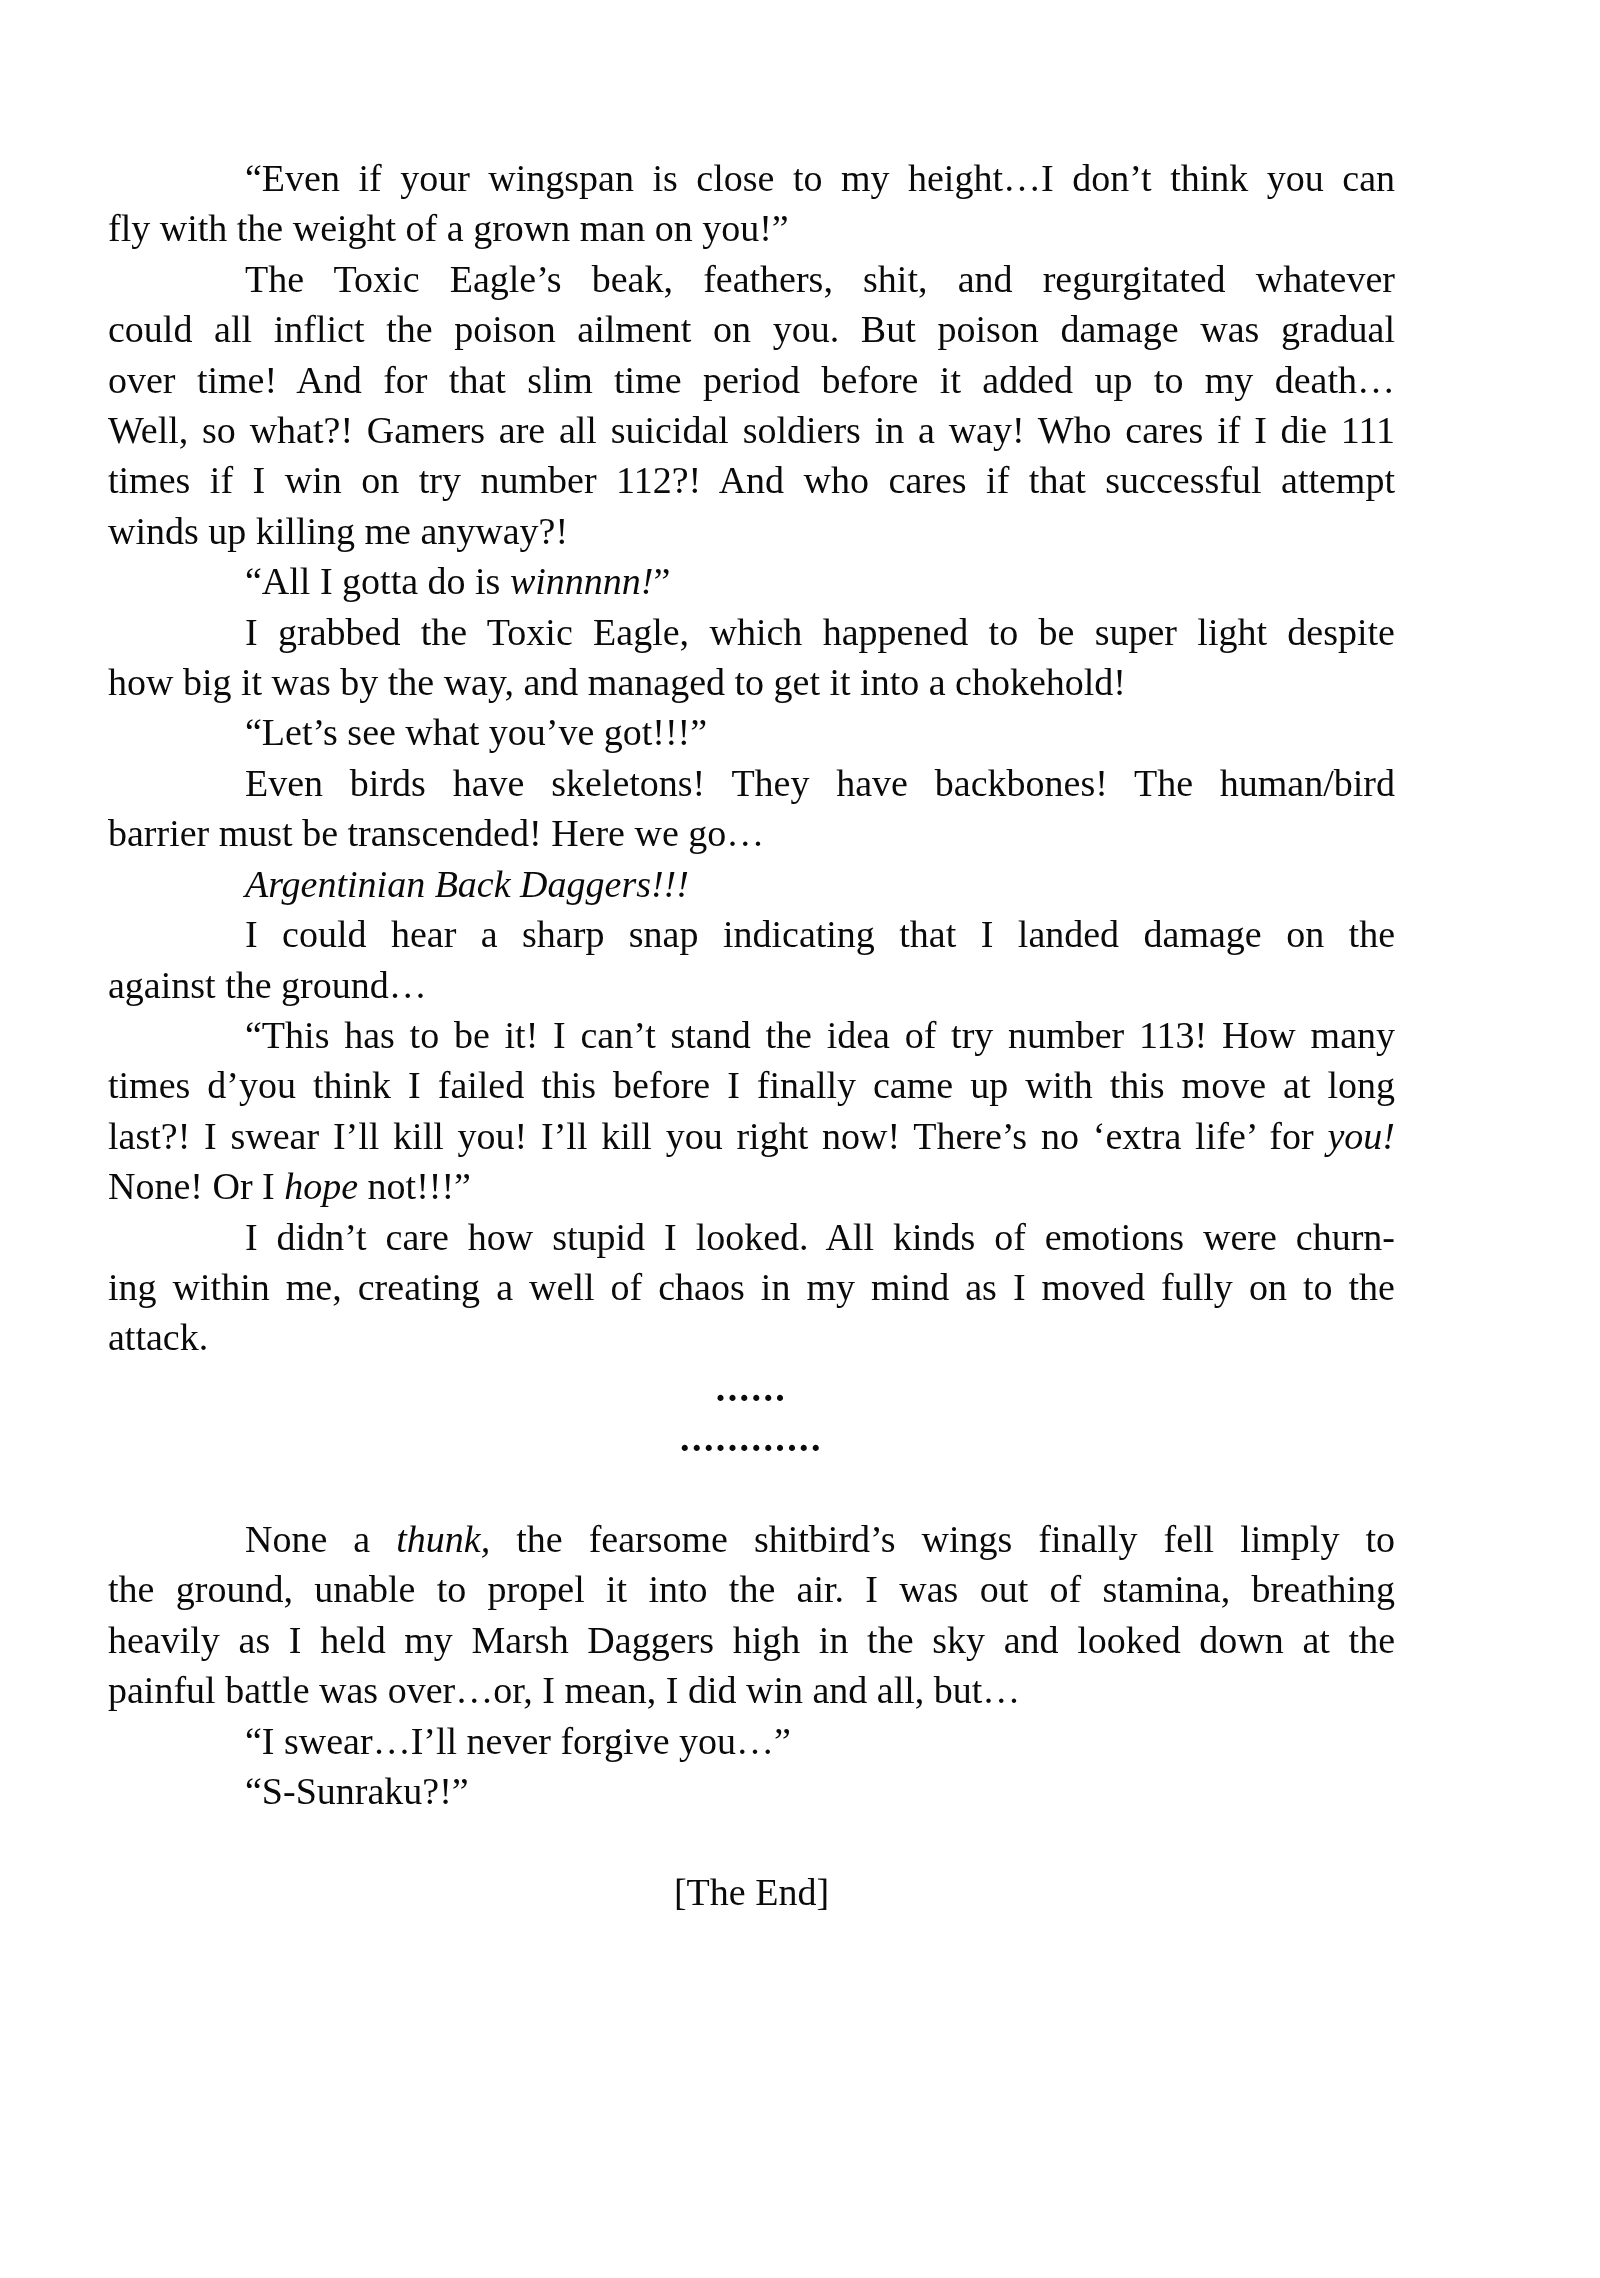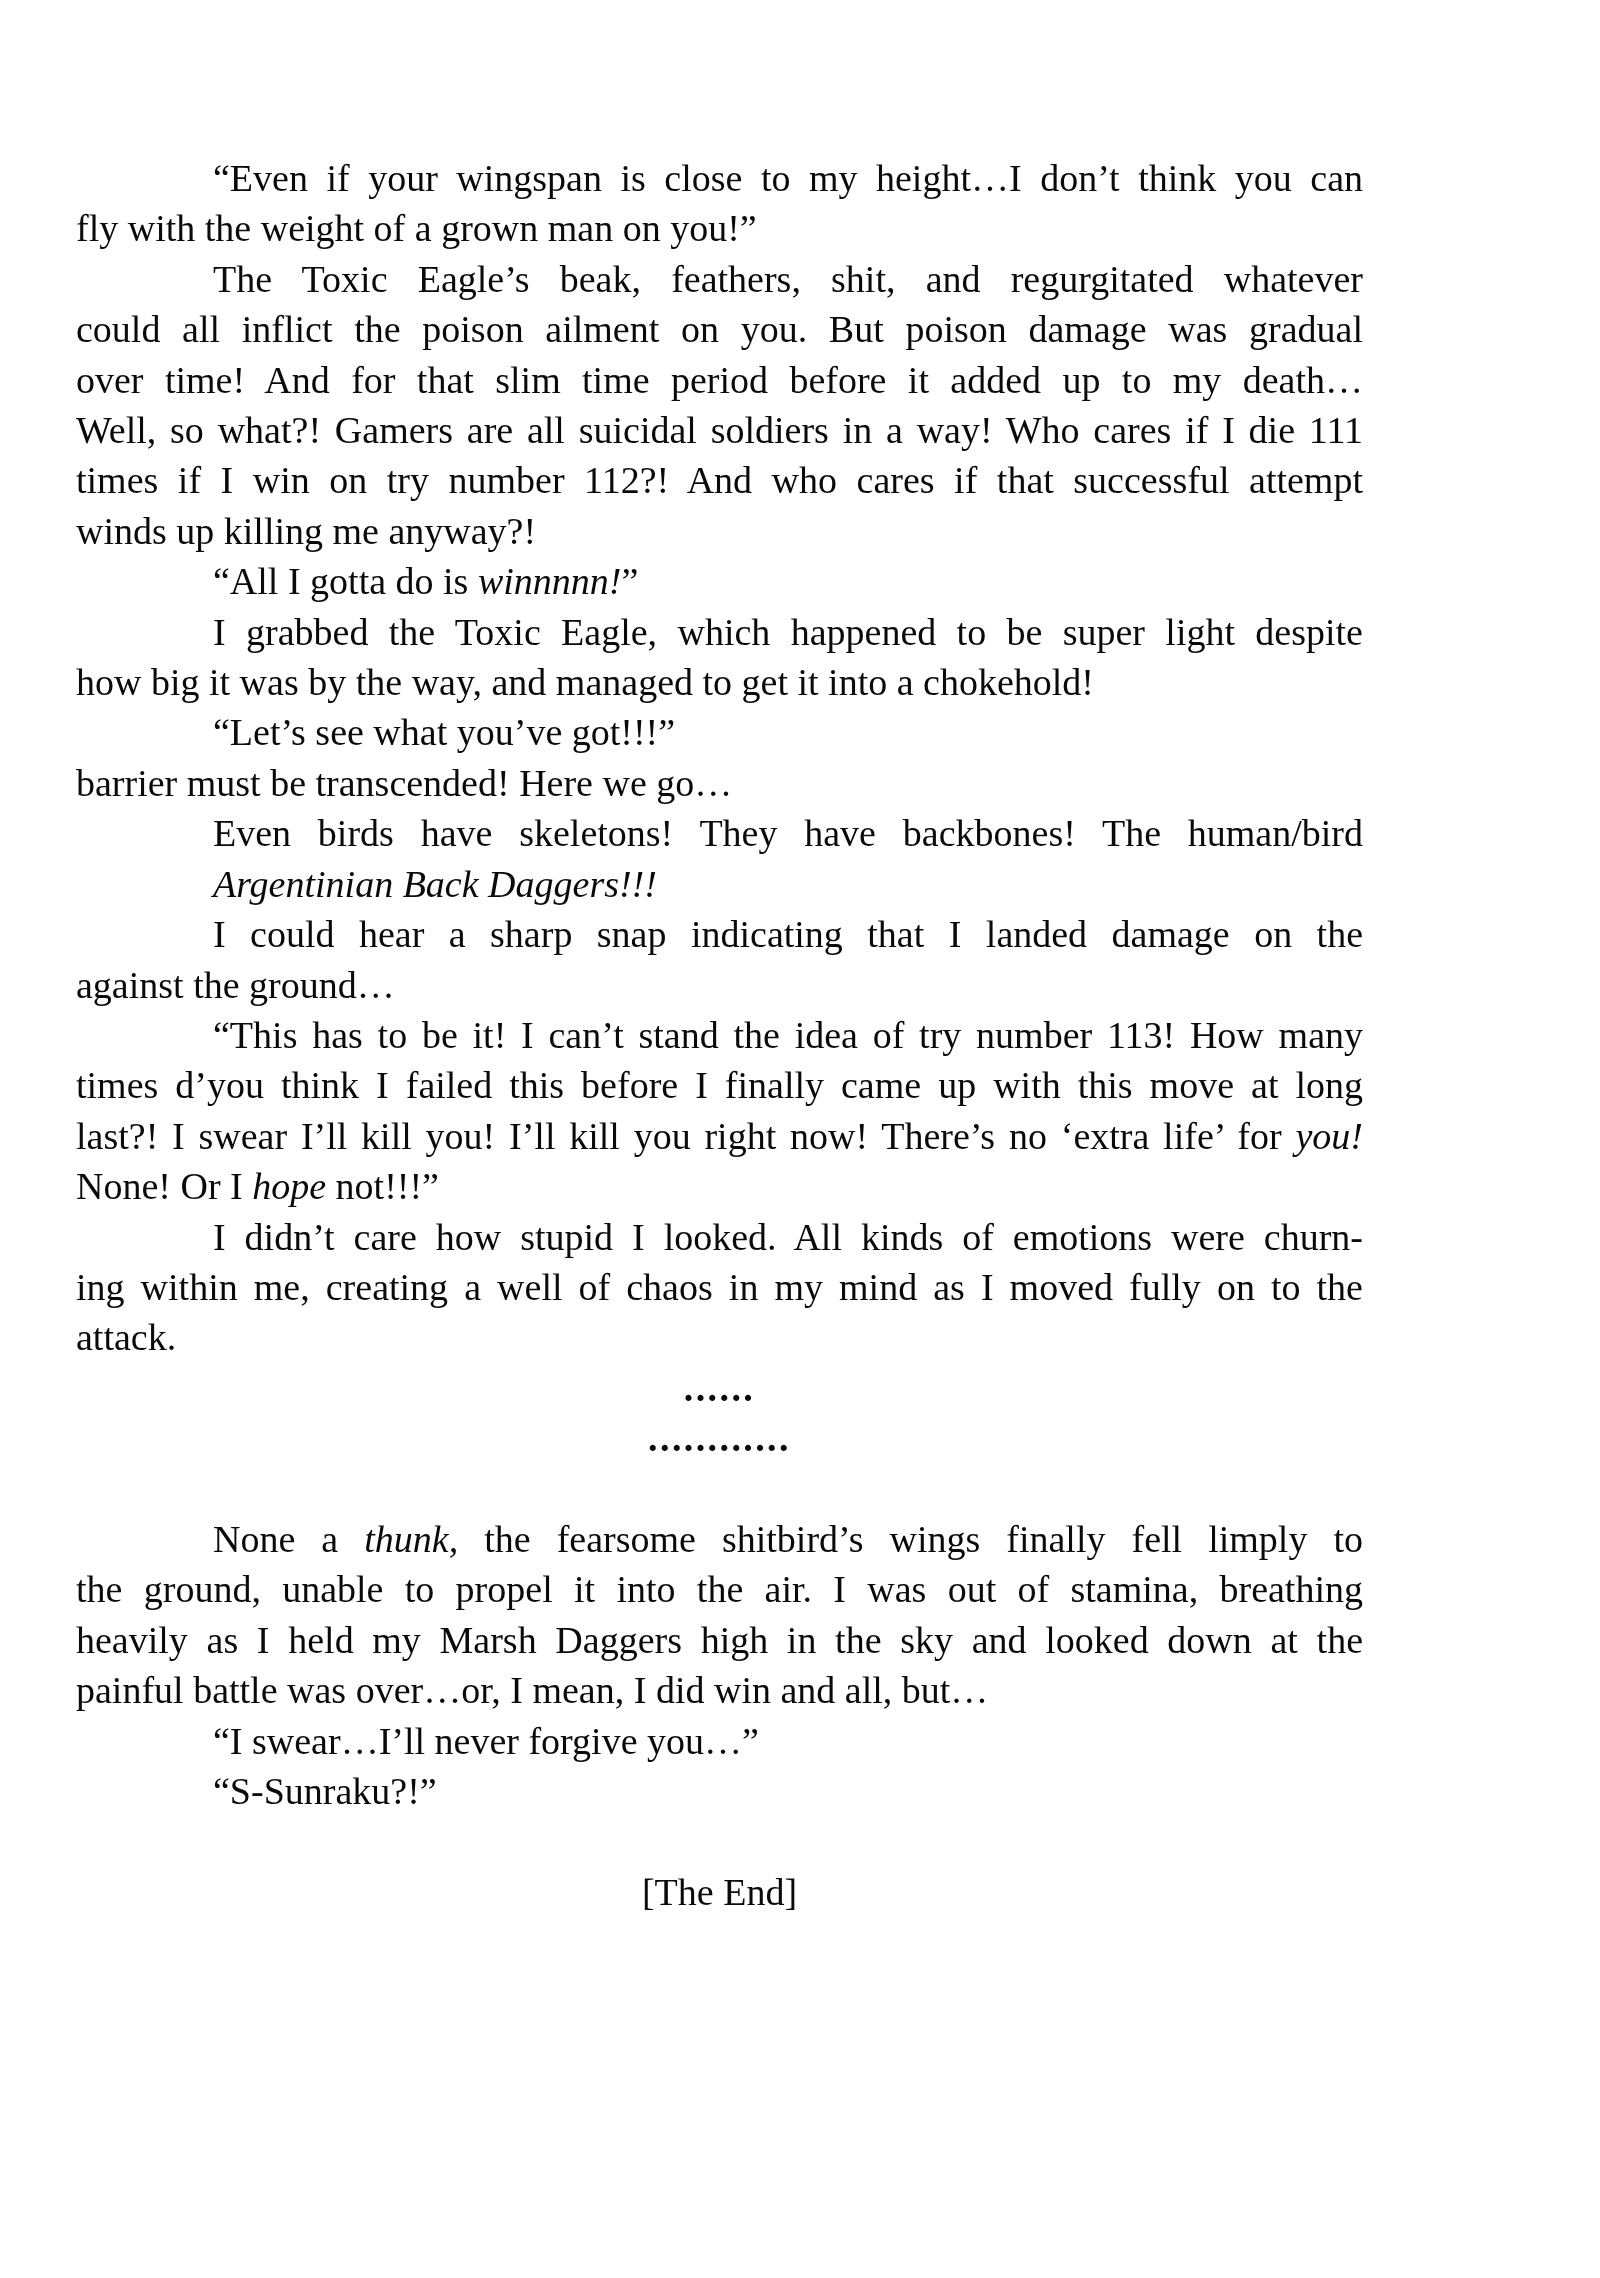--- a/index.html
+++ b/index.html
@@ -5,21 +5,21 @@
   html, body { margin: 0; padding: 0; }
   body {
     width: 1600px;
     height: 2278px;
     background: #ffffff;
     color: #0a0a0a;
     font-family: "Liberation Serif", serif;
     overflow: hidden;
   }
   .page {
-    margin-left: 76px;
+    margin-left: 108px;
     width: 1287px;
     padding-top: 153px;
     font-size: 38px;
     line-height: 50.4px;
   }
   .block { margin: 0; }
   .line { min-height: 50.4px; text-align: left; }
   .line.first { text-indent: 137px; }
   .line.just { text-align: justify; text-align-last: justify; }
   .it { font-style: italic; }
@@ -52,22 +52,22 @@
       <div class="line first"><span>“All I gotta do is </span><span class="it">winnnnn!</span><span>”</span></div>
     </div>
     <div class="block para">
       <div class="line first just"><span>I grabbed the Toxic Eagle, which happened to be super light despite</span></div>
       <div class="line"><span>how big it was by the way, and managed to get it into a chokehold!</span></div>
     </div>
     <div class="block para">
       <div class="line first"><span>“Let’s see what you’ve got!!!”</span></div>
     </div>
     <div class="block para">
+      <div class="line first just"><span>Even birds have skeletons! They have backbones! The human/bird</span></div>
       <div class="line"><span>barrier must be transcended! Here we go…</span></div>
-      <div class="line first just"><span>Even birds have skeletons! They have backbones! The human/bird</span></div>
     </div>
     <div class="block para">
       <div class="line first"><span class="it">Argentinian Back Daggers!!!</span></div>
     </div>
     <div class="block para">
       <div class="line first just"><span>I could hear a sharp snap indicating that I landed damage on the</span></div>
       <div class="line"><span>against the ground…</span></div>
     </div>
     <div class="block para">
       <div class="line first just"><span>“This has to be it! I can’t stand the idea of try number 113! How many</span></div>

